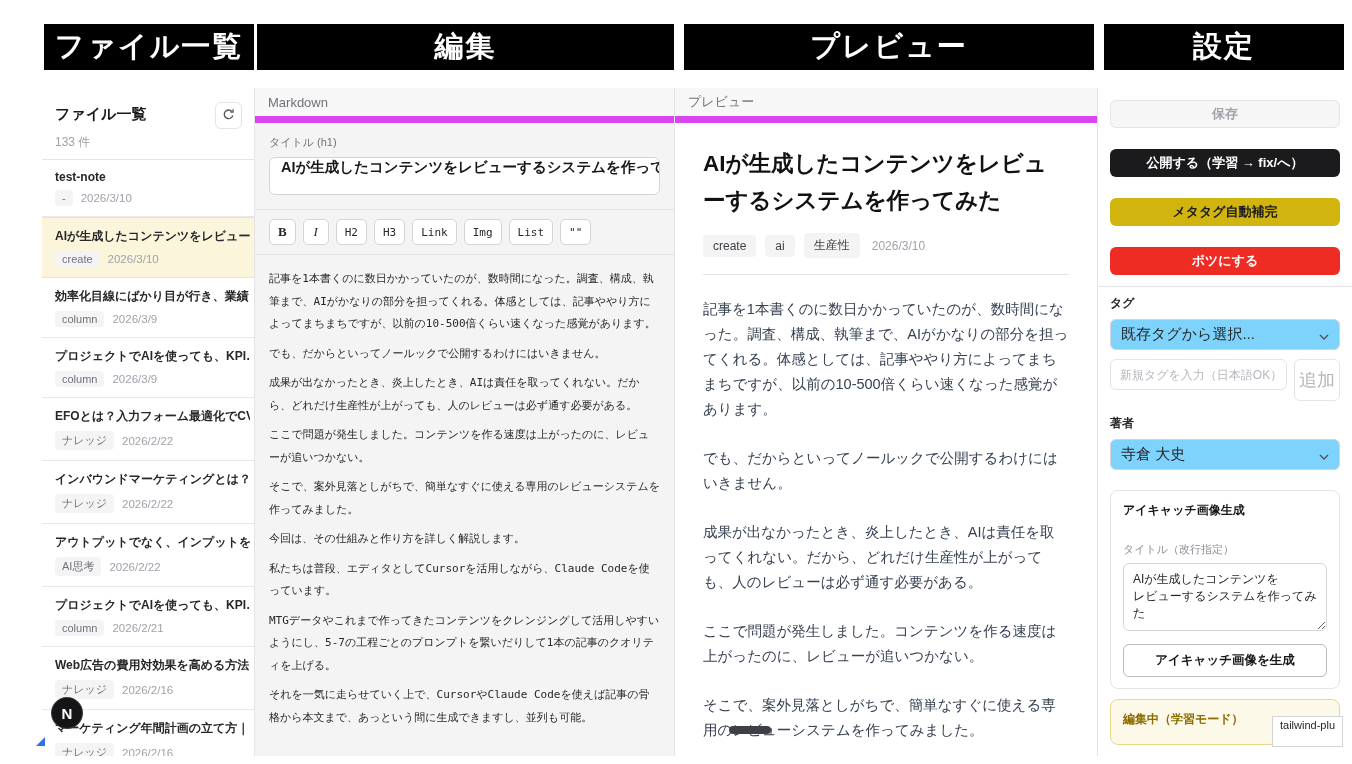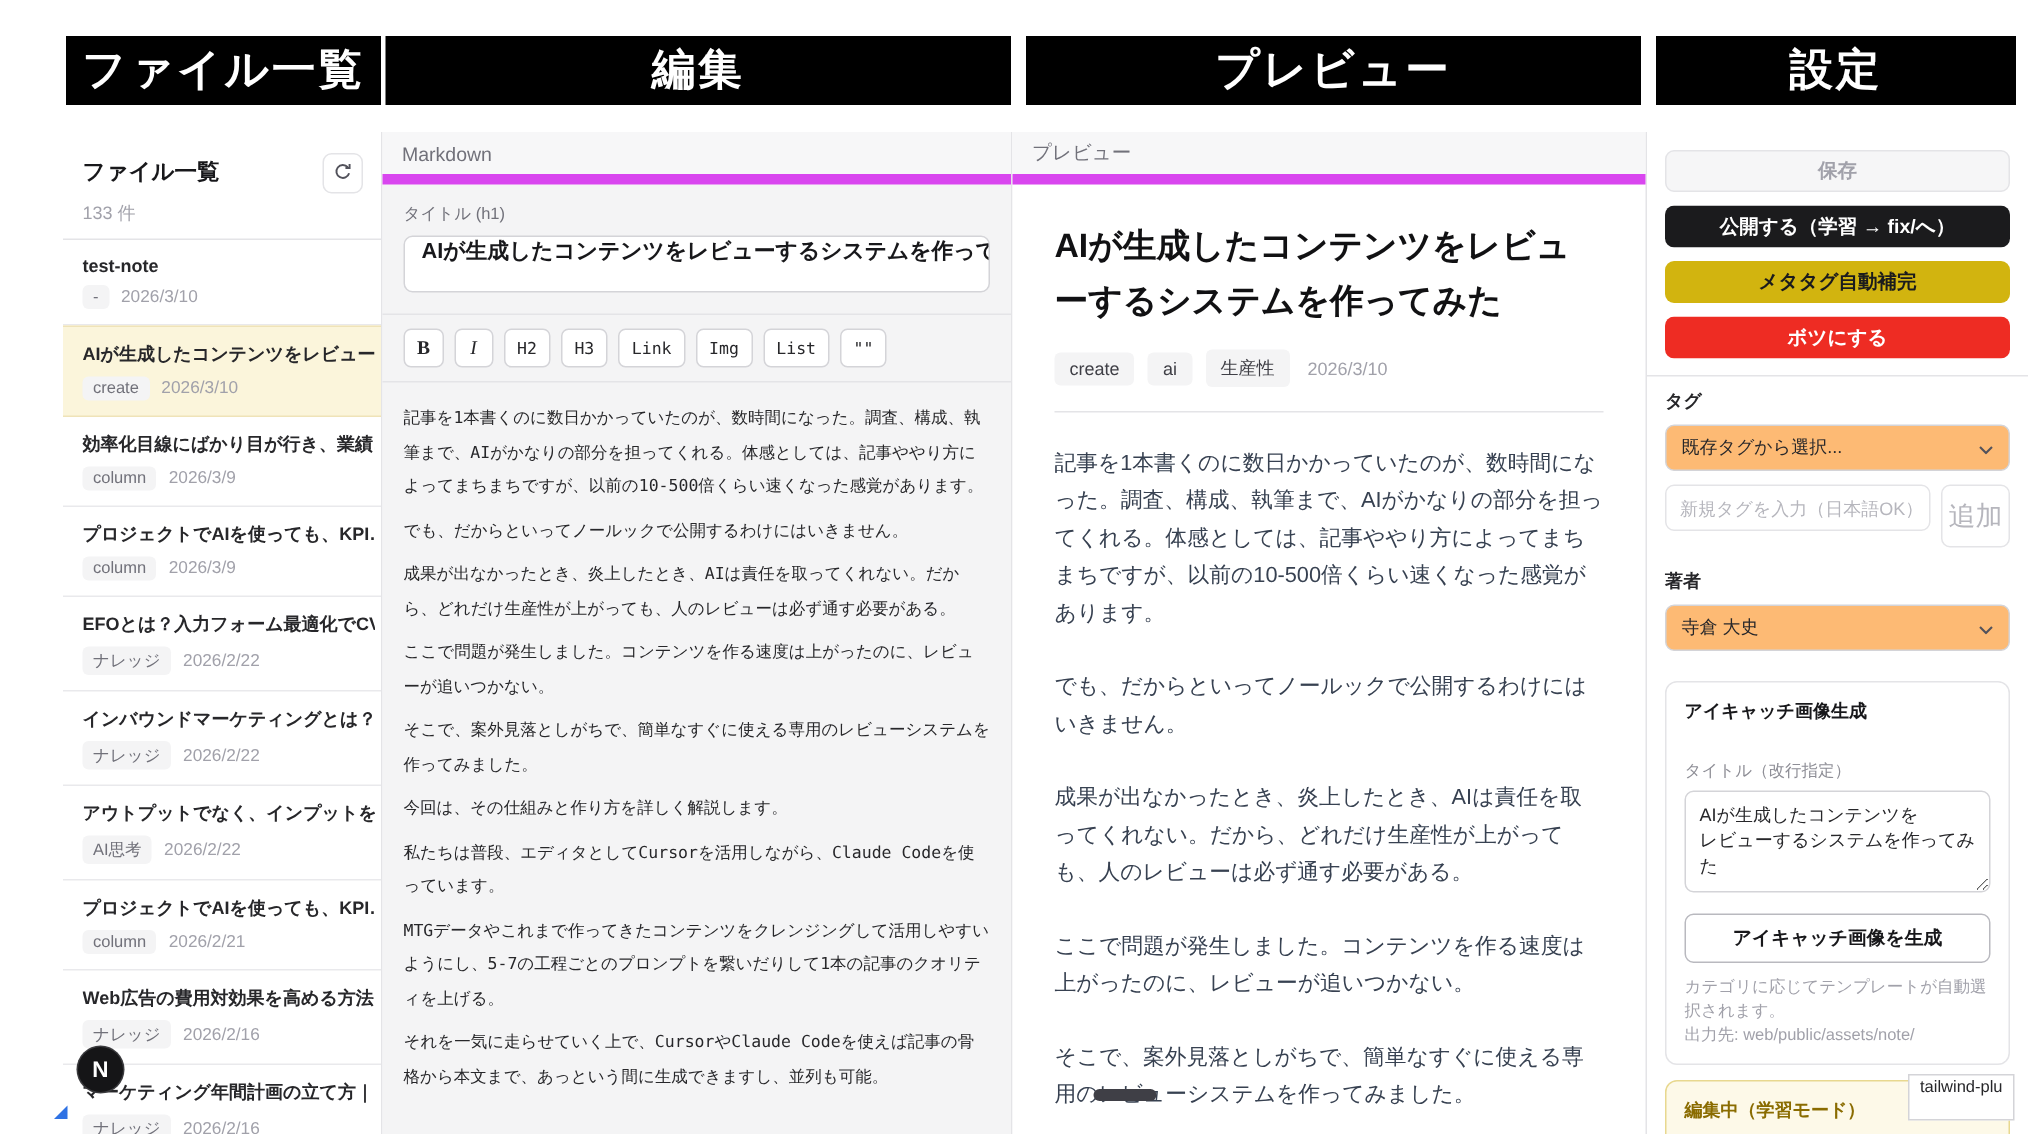--- a/index.html
+++ b/index.html
@@ -60,37 +60,37 @@
   .pv-content { padding:22px 28px 0 28px; overflow:hidden; flex:1; }
   .pv-h1 { font-size:22.5px; line-height:37px; font-weight:bold; color:#111113; margin:0 0 14px 0; }
   .pv-meta { display:flex; align-items:center; gap:9px; margin:0 0 16px 0; }
   .pv-badge { font-size:12px; color:#3f3f46; background:#f4f4f5; border-radius:4px; padding:4px 10px; }
   .pv-date { font-size:12px; color:#a1a1aa; margin-left:3px; }
   .pv-hr { border:none; border-top:1px solid #e4e4e7; margin:0 0 22px 0; }
   .pv-body p { font-size:14.5px; line-height:25px; color:#374151; margin:0 0 24px 0; }
 
   
   #col-settings { flex:1; background:#fff; overflow:hidden; }
-  .st-buttons { padding:12px 12px 11px; display:flex; flex-direction:column; gap:9px; }
+  .st-buttons { padding:12px 12px 11px; display:flex; flex-direction:column; gap:21px; }
   .btn { border-radius:6px; height:28px; font-size:13px; font-weight:bold; cursor:pointer;
     display:flex; align-items:center; justify-content:center; border:1px solid transparent;
     font-family:"Liberation Sans", sans-serif; }
   .btn-save { background:#f6f6f7; border-color:#e4e4e7; color:#a1a1aa; }
   .btn-publish { background:#1b1b1d; color:#fff; }
   .btn-meta { background:#d2b40f; color:#1b1b1d; }
   .btn-reject { background:#ee2c23; color:#fff; }
   .st-divider { border-top:1px solid #e4e4e7; }
   .st-section { padding:8px 12px 2px; }
   .st-label { font-size:12px; font-weight:bold; color:#27272a; margin-bottom:7px; }
   .chip-row { display:flex; gap:7px; margin-bottom:9px; }
   .chip { font-size:11px; color:#52525b; background:#f4f4f5; border-radius:4px; padding:3px 8px; cursor:pointer; }
   .chip .x { color:#a1a1aa; margin-left:3px; }
-  .selectbox { height:31px; border:1px solid #d4d4d8; border-radius:6px; background:#fdba74;
+  .selectbox { height:31px; border:1px solid #d4d4d8; border-radius:6px; background:#7dd3fc;
     display:flex; align-items:center; justify-content:space-between; padding:0 10px;
-    font-size:12px; color:#27272a; cursor:pointer; margin-bottom:9px; }
+    font-size:15px; color:#27272a; cursor:pointer; margin-bottom:9px; }
   .tag-add-row { display:flex; gap:7px; margin-bottom:4px; }
   .tag-input { flex:1; height:31px; border:1px solid #e4e4e7; border-radius:6px; padding:0 9px;
     font-size:12px; color:#27272a; font-family:"Liberation Sans", sans-serif; }
   .tag-input::placeholder { color:#b6b6bd; }
   .add-btn { width:46px; height:42px; border:1px solid #e4e4e7; border-radius:6px; background:#fff;
     color:#b6b6bd; font-size:18px; cursor:pointer; }
   .card { margin:9px 12px 0; border:1px solid #e4e4e7; border-radius:8px; padding:11px 12px; }
   .card-title { font-size:12px; font-weight:bold; margin-bottom:23px;font-family:Liberation Serif, serif; }
   .card-sub { font-size:11px; color:#8e8e96; margin-bottom:6px; }
   .eyecatch-ta { width:100%; height:68px; border:1px solid #d4d4d8; border-radius:6px; resize:both;
@@ -304,24 +304,20 @@
         </span>
       </div>
     </div>
 
     <div class="card">
       <div class="card-title">アイキャッチ画像生成</div>
       <div class="card-sub">タイトル（改行指定）</div>
       <textarea class="eyecatch-ta" style="">AIが生成したコンテンツを
 レビューするシステムを作ってみた</textarea>
       <button class="gen-btn">アイキャッチ画像を生成</button>
-      <div class="note">
-        <div>カテゴリに応じてテンプレートが自動選択されます。</div>
-        <div>出力先: web/public/assets/note/</div>
-      </div>
     </div>
 
     <div class="card editing">
       <div class="editing-title">編集中（学習モード）</div>
 
     </div>
   </div>
 </div>
 
 <div id="nextjs-badge">N</div>

